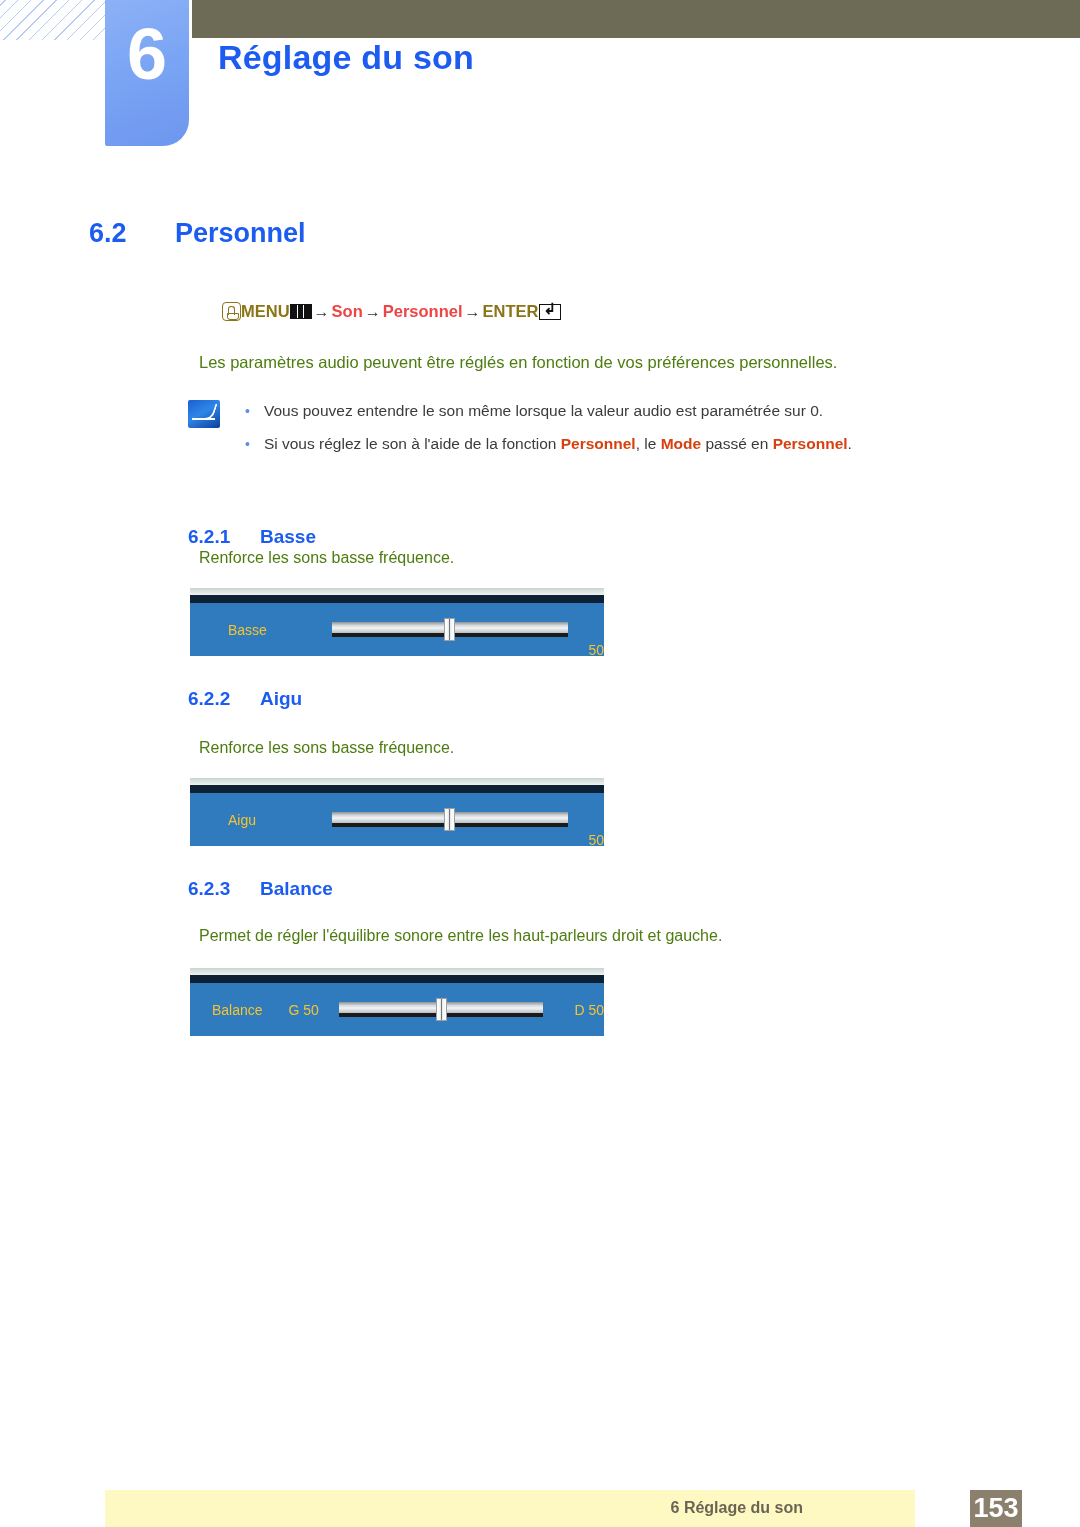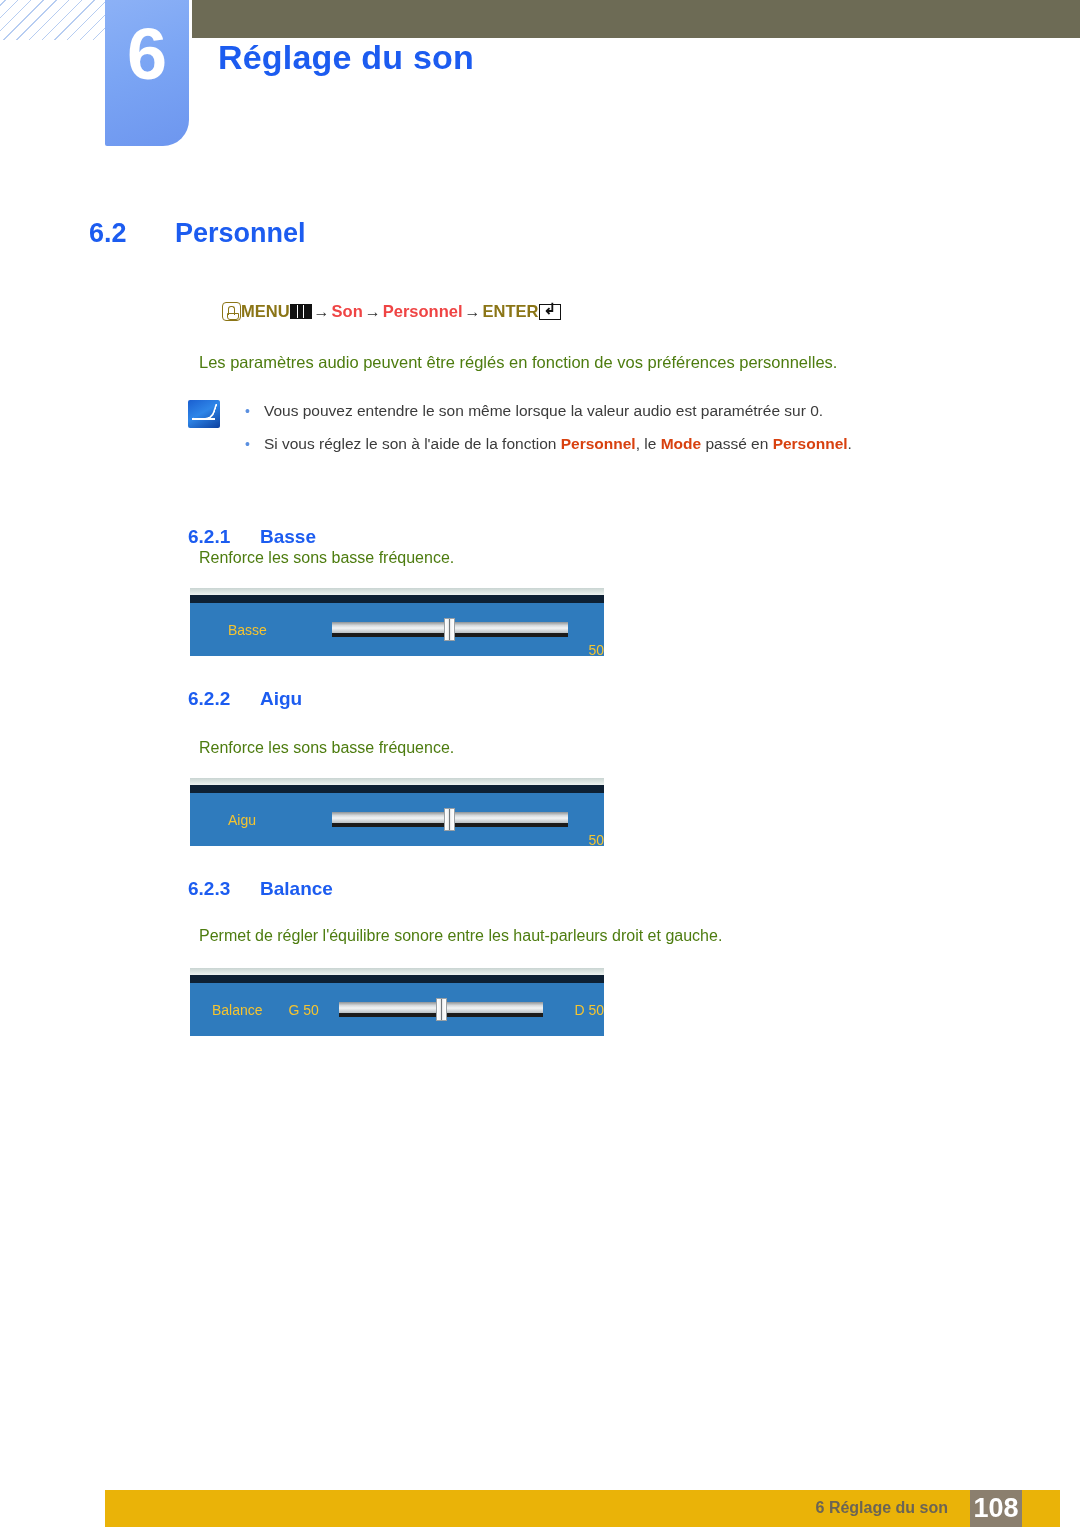--- a/index.html
+++ b/index.html
@@ -274,23 +274,23 @@
   .osd-b .osd-label { padding-left: 22px; width: 78px; }
   .osd-b .osd-left  { width: 52px; }
   .osd-b .slider { width: 208px; }
   .osd-b .osd-right { margin-left: 31px; }
 
   
   .footer-bar {
     position: absolute;
     left: 105px;
     top: 1490px;
-    width: 955px;
+    width: 810px;
     height: 37px;
-    background: #eab308;
+    background: #fef9c3;
   }
   .footer-text {
     position: absolute;
     right: 112px;
     top: 9px;
     font-size: 16px;
     font-weight: bold;
     color: #6b6455;
     white-space: nowrap;
   }
@@ -397,14 +397,14 @@
     <div class="osd-sub osd-left">G 50</div>
     <div class="slider">
       <div class="thumb" style="left:50%;margin-left:-5.5px"></div>
     </div>
     <div class="osd-sub osd-right">D 50</div>
   </div>
 </div>
 
 <div class="footer-bar">
   <div class="footer-text">6 Réglage du son</div>
-  <div class="footer-page">108</div>
+  <div class="footer-page">153</div>
 </div>
 
 </body></html>

